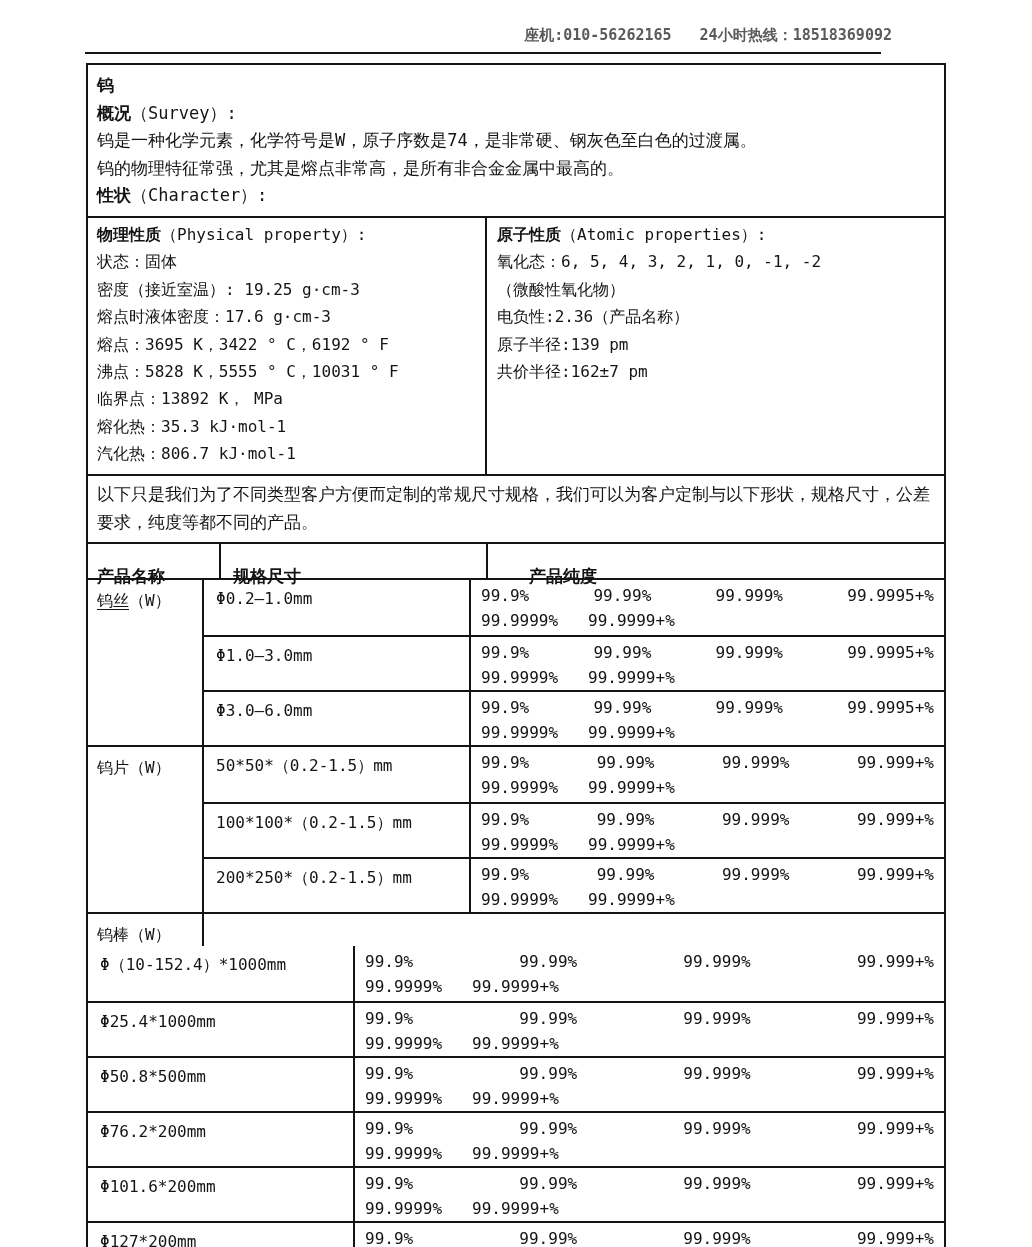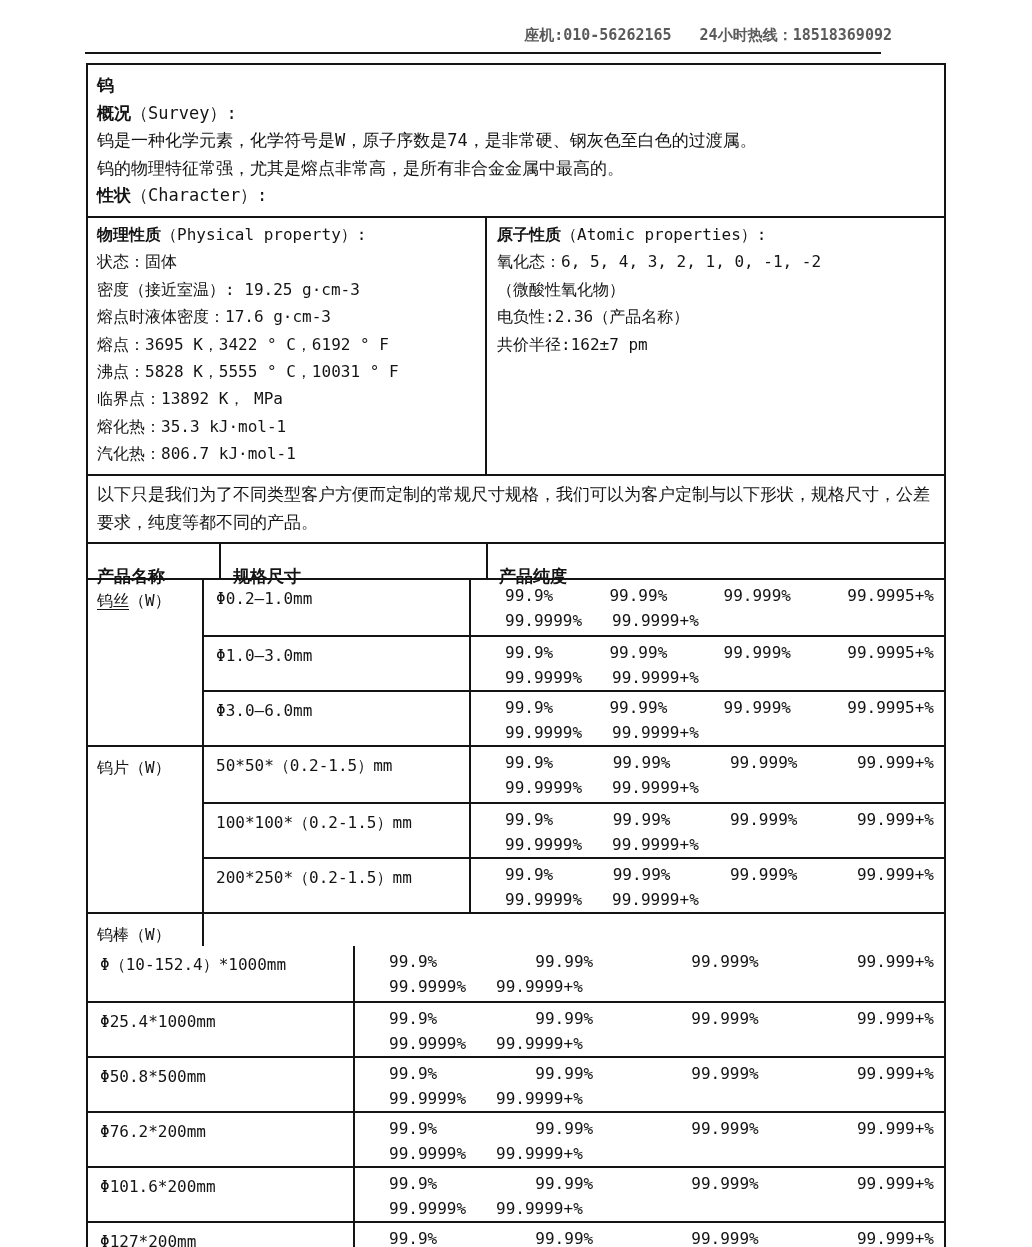--- a/index.html
+++ b/index.html
@@ -39,30 +39,30 @@
   .props-right { flex: 1; padding: 3px 20px 6px 10px; }
   .prop-title { font-weight: bold; }
   .prop-title .en { font-weight: normal; }
   
   .sec-note { padding: 4px 12px 6px 9px; font-size: 17px; line-height: 28px; }
   
   .t-head { display: flex; height: 34px; font-size: 17px; font-weight: bold; }
   .t-head > div { padding: 21px 0 0 9px; }
   .th-product { width: 133px; border-right: 2px solid #141414; }
   .th-size    { width: 267px; border-right: 2px solid #141414; padding-left: 12px !important; }
-  .th-purity  { flex: 1; padding-left: 11px !important; }
+  .th-purity  { flex: 1; padding-left: 11px !important; margin-left: 30px; }
   .group { display: flex; border-top: 2px solid #141414; }
   .group:last-child { border-bottom: 2px solid #141414; flex-direction: column; }
   .g-product {
     width: 116px; border-right: 2px solid #141414;
     padding: 11px 4px 0 9px; font-size: 16px;
   }
   .ul { text-decoration: underline; text-underline-offset: 3px; text-decoration-thickness: 1px; }
   .g-rows { flex: 1; }
-  .spec-row { display: flex; height: 55px; gap: 24px; }
+  .spec-row { display: flex; height: 55px; }
   .spec-row + .spec-row { border-top: 2px solid #141414; }
   .s-size {
     width: 267px; border-right: 2px solid #141414;
     padding: 9px 4px 0 12px; font-size: 16px;
   }
   .s-purity { flex: 1; padding: 3px 10px 0 10px; font-size: 16px; text-align: center; }
   .p-line1 { display: flex; justify-content: space-between; line-height: 25.5px; }
   .p-line2 { display: flex; gap: 30px; line-height: 25.5px; }
 </style>
 </head>
@@ -94,20 +94,21 @@
           <div>熔化热：35.3 kJ·mol-1</div>
           <div>汽化热：806.7 kJ·mol-1</div>
         </div>
     </div>
     <div class="props-right">
       <div class="prop-title"><span>原子性质</span><span class="en">（Atomic properties）:</span></div>
       <div id="atom-lines">
           <div>氧化态：6, 5, 4, 3, 2, 1, 0, -1, -2</div>
           <div>（微酸性氧化物）</div>
           <div>电负性:2.36（产品名称）</div>
+          <div>原子半径:139 pm</div>
           <div>共价半径:162±7 pm</div>
         </div>
     </div>
   </div>
 
   <div class="sec sec-note">以下只是我们为了不同类型客户方便而定制的常规尺寸规格，我们可以为客户定制与以下形状，规格尺寸，公差要求，纯度等都不同的产品。</div>
 
   <div class="sec">
     <div class="t-head">
       <div class="th-product">产品名称</div>

